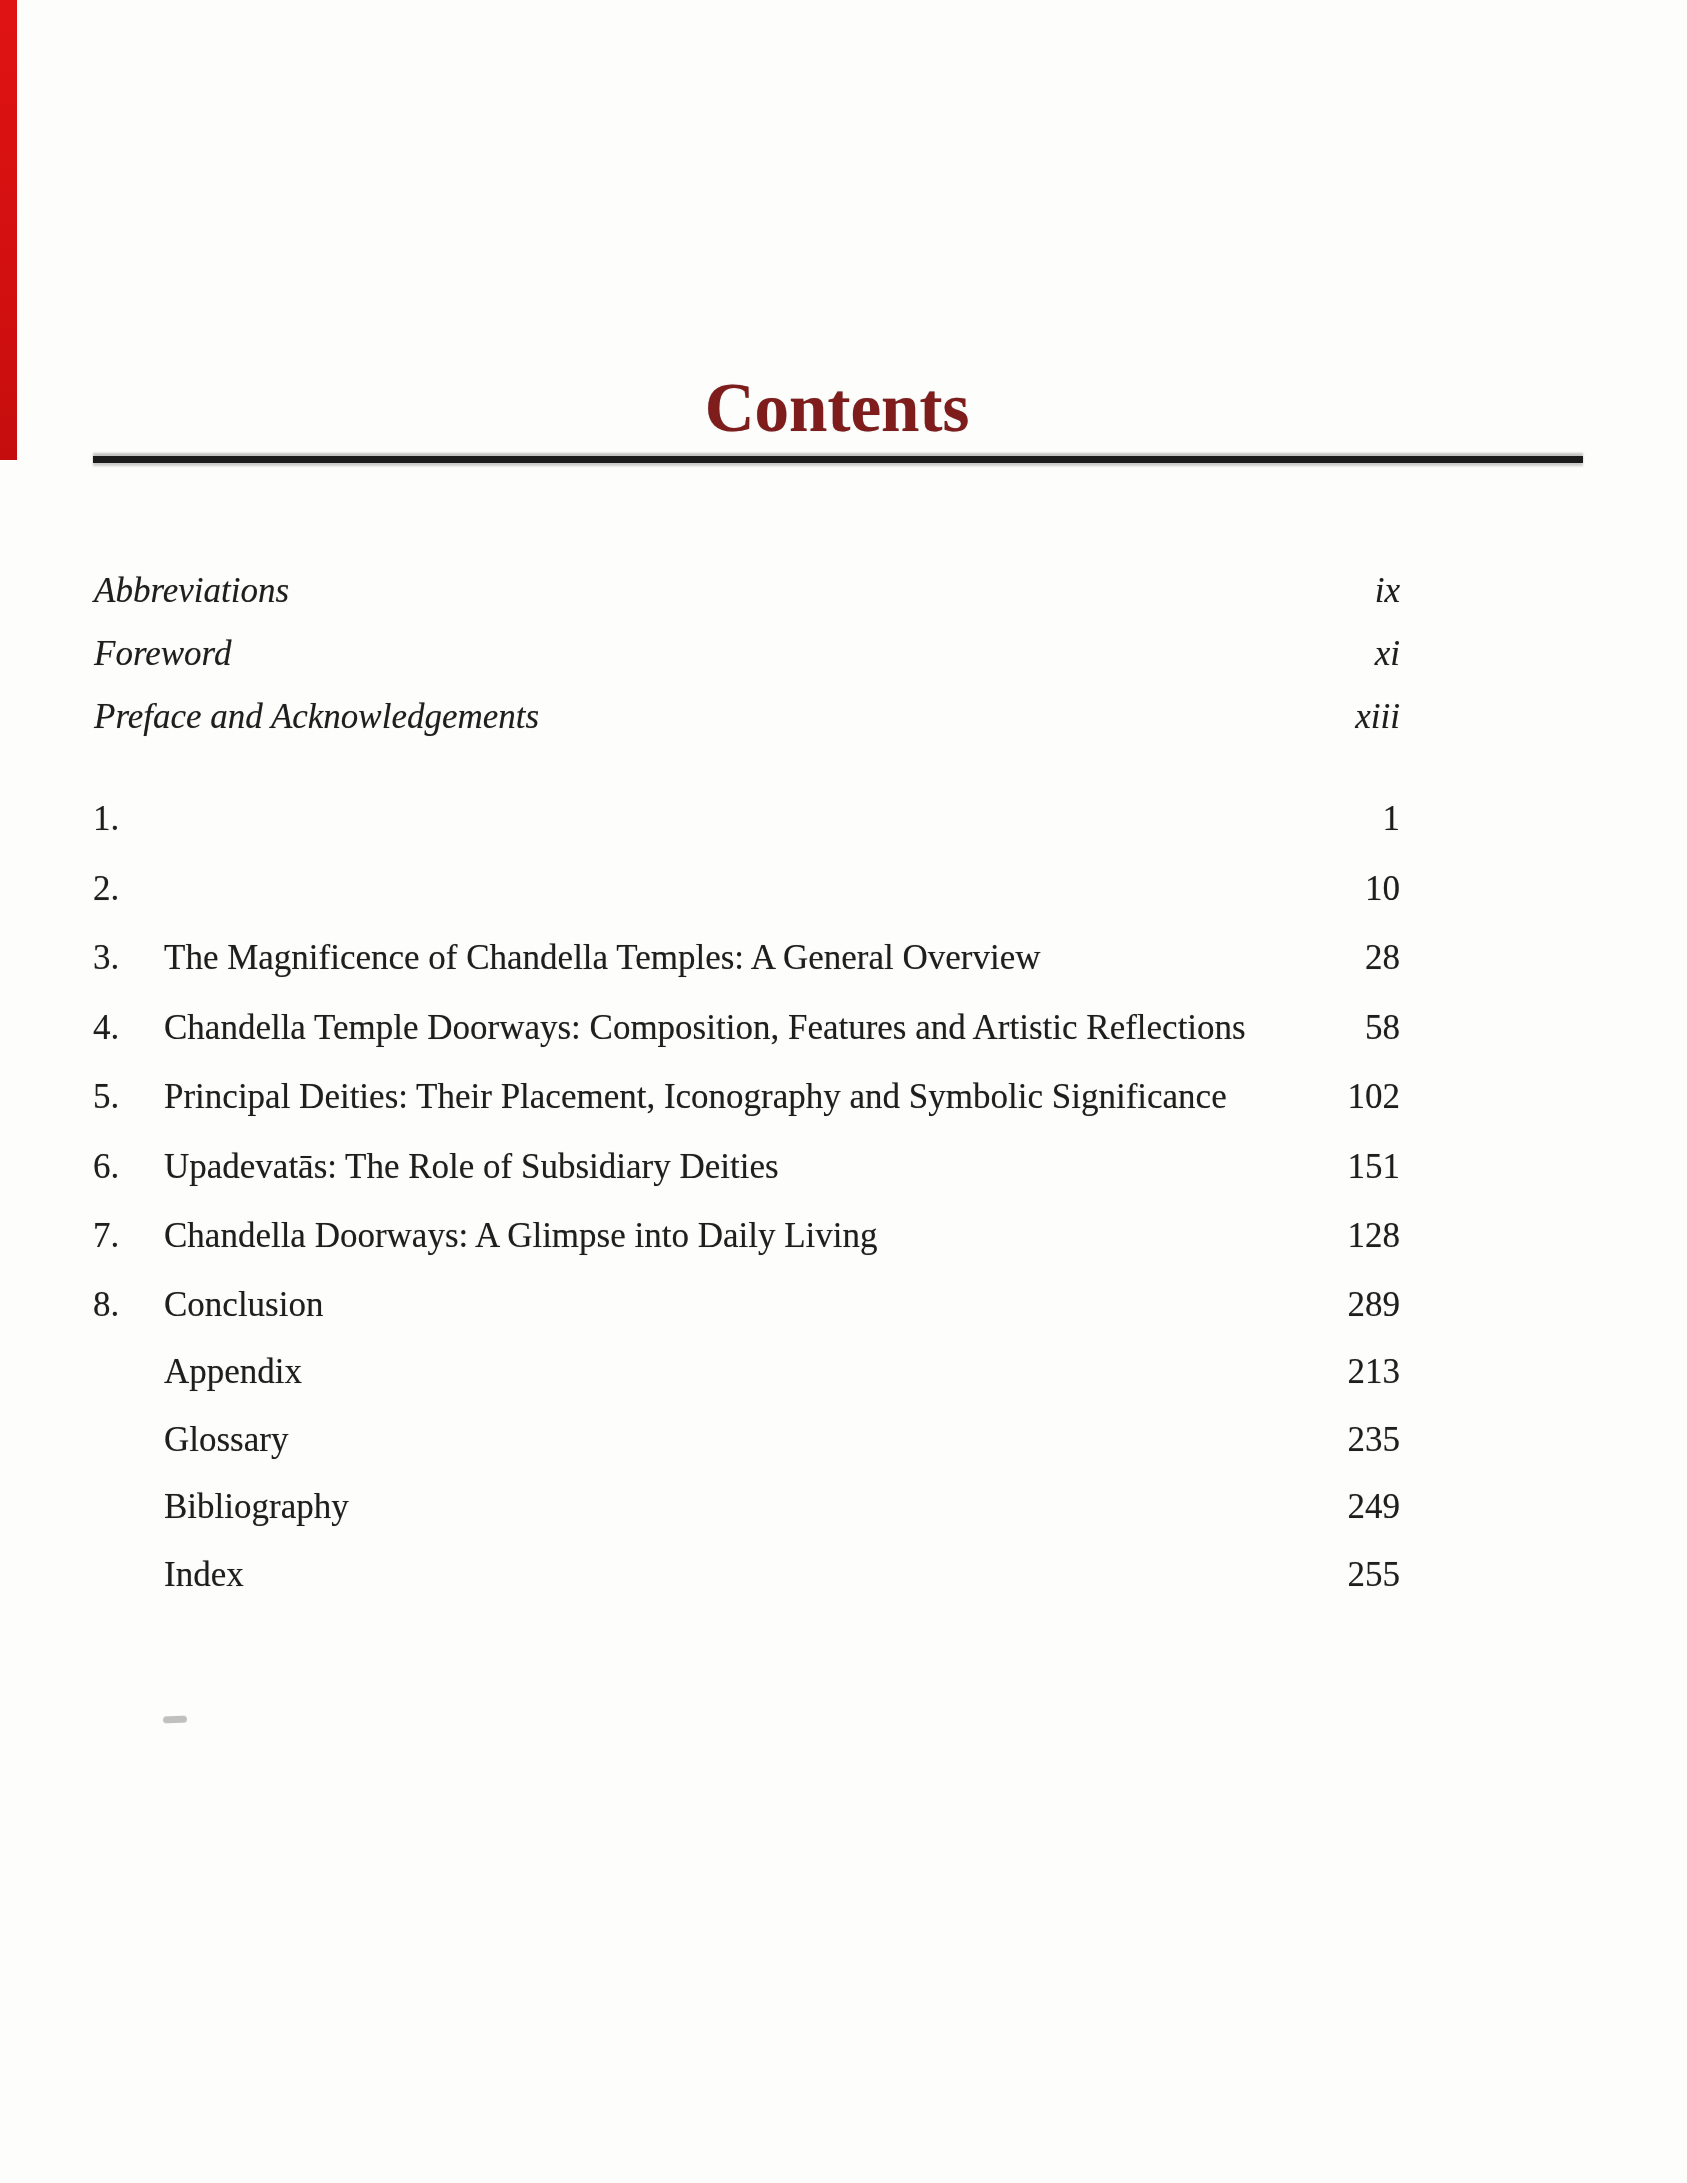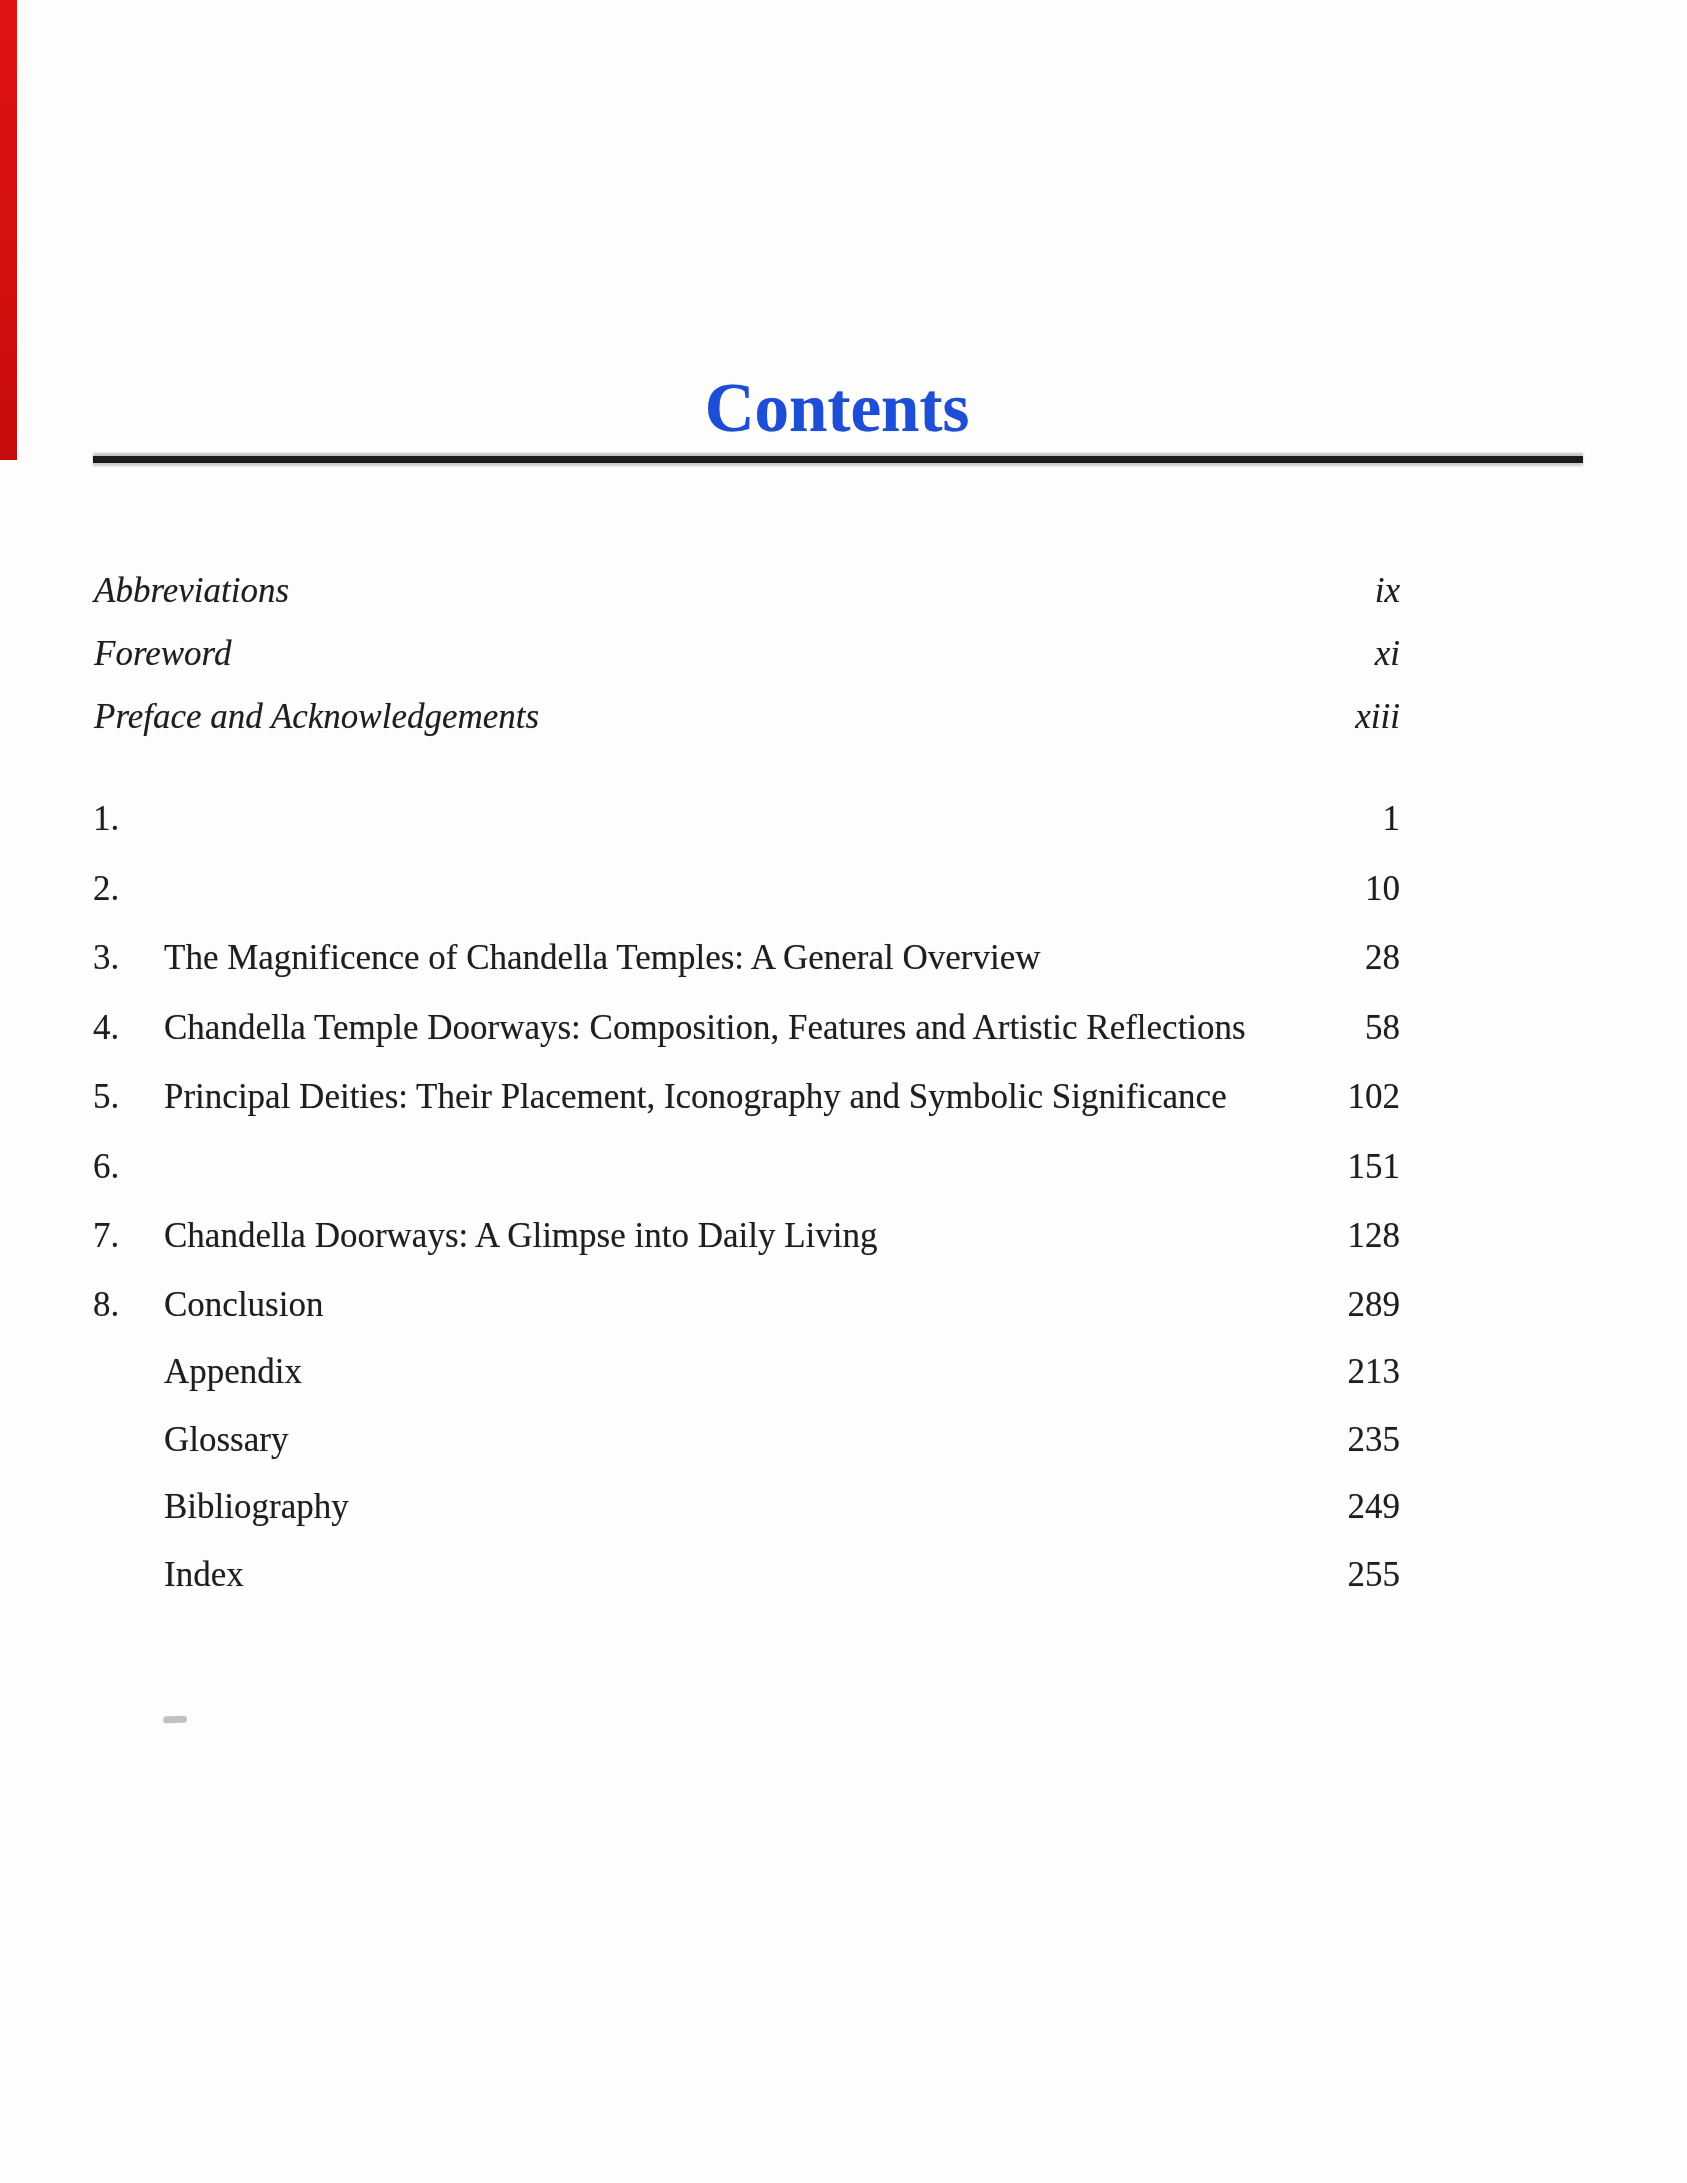--- a/index.html
+++ b/index.html
@@ -16,21 +16,21 @@
   .red-strip {
     position: absolute; left: 0; top: 0;
     width: 17px; height: 460px;
     background: linear-gradient(180deg, #e01313 0%, #d00f0f 70%, #c50d0d 100%);
   }
 
   .title {
     position: absolute; top: 374px; left: 0; width: 1674px;
     text-align: center;
     font-size: 69px; font-weight: bold; line-height: 1;
-    letter-spacing: 0px; color: #1d4ed8;
+    letter-spacing: 0px; color: #7f1d1d;
   }
 
   .rule {
     position: absolute; top: 456px; left: 93px; width: 1490px; height: 6.6px;
     background: #1b1b1b;
     box-shadow: 0 -2.6px 2px rgba(90,90,90,0.35), 0 2.6px 2px rgba(90,90,90,0.3);
   }
 
   .row { position: absolute; left: 0; width: 1539px; height: 48px; font-size: 35px; line-height: 1; }
   .row .num   { position: absolute; left: 93px; top: 0; }
@@ -88,20 +88,21 @@
   <span class="label">Chandella Temple Doorways: Composition, Features and Artistic Reflections</span>
   <span class="pageno">58</span>
 </div>
 <div class="row scan-text" style="top:1079px">
   <span class="num">5.</span>
   <span class="label">Principal Deities: Their Placement, Iconography and Symbolic Significance</span>
   <span class="pageno">102</span>
 </div>
 <div class="row scan-text" style="top:1149px">
   <span class="num">6.</span>
+  <span class="label">Upadevatās: The Role of Subsidiary Deities</span>
   <span class="pageno">151</span>
 </div>
 <div class="row scan-text" style="top:1218px">
   <span class="num">7.</span>
   <span class="label">Chandella Doorways: A Glimpse into Daily Living</span>
   <span class="pageno">128</span>
 </div>
 <div class="row scan-text" style="top:1287px">
   <span class="num">8.</span>
   <span class="label">Conclusion</span>

